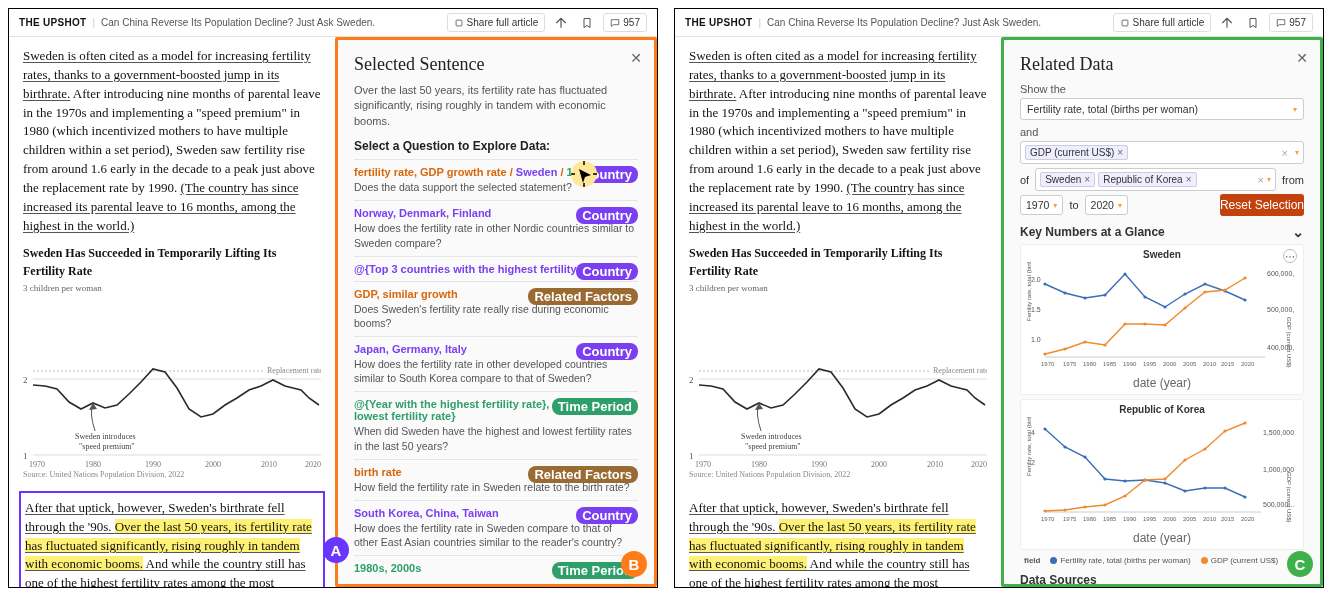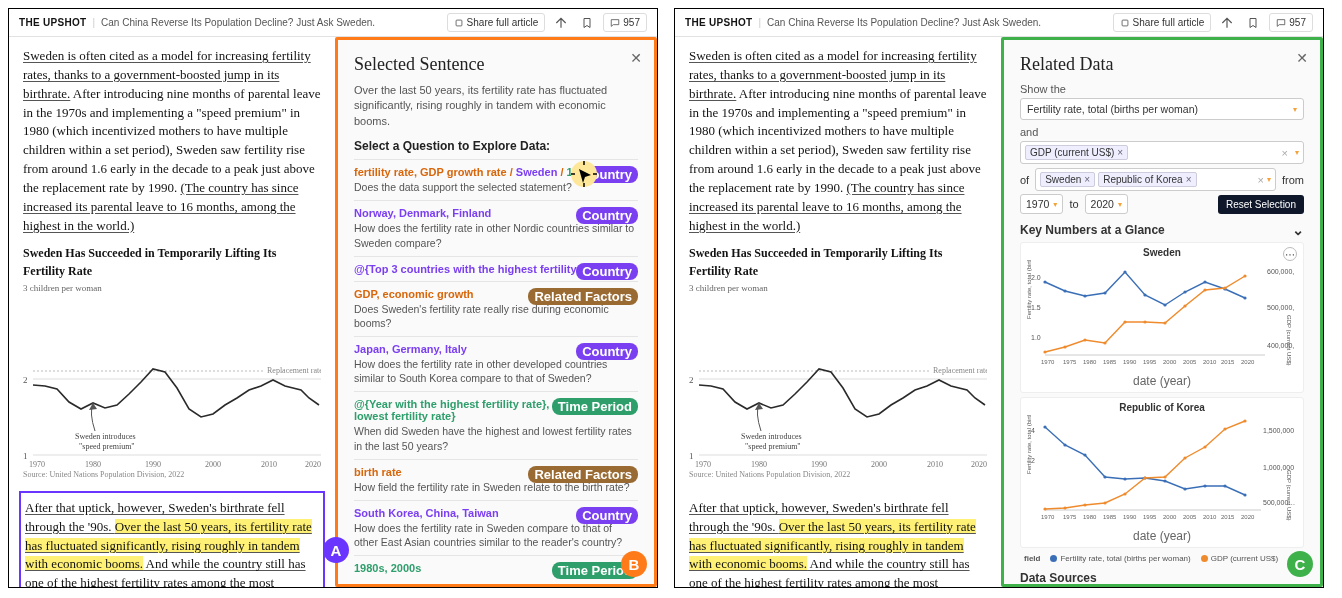--- a/index.html
+++ b/index.html
@@ -46,21 +46,21 @@
 .lc{background:#3fb14b;bottom:10px;right:10px}
 .rd-section{font-size:11px;color:#333}
 .rd-label{font-size:11px;color:#555;margin:6px 0 3px}
 .rd-select{border:1px solid #ccc;border-radius:3px;padding:4px 6px;font-size:10.5px;background:#fff;display:flex;align-items:center;justify-content:space-between;margin-bottom:4px}
 .rd-tags{border:1px solid #ccc;border-radius:3px;padding:3px 4px;display:flex;align-items:center;gap:3px;flex-wrap:wrap;background:#fff;margin-bottom:4px}
 .tag{background:#eef;border:1px solid #ccd;border-radius:2px;padding:1px 4px;font-size:10px;display:inline-flex;align-items:center;gap:3px}
 .tag .x{cursor:pointer;color:#667}
 .rd-row{display:flex;align-items:center;gap:6px;margin:3px 0}
 .year-sel{border:1px solid #ccc;border-radius:3px;padding:3px 5px;font-size:10.5px;background:#fff;display:inline-flex;align-items:center;gap:4px}
 .chev{color:#f2a33a;font-size:8px}
-.reset-btn{margin-left:auto;background:#0f172a;color:#fff;border:none;border-radius:3px;padding:4px 8px;font-size:10px;cursor:pointer}
+.reset-btn{margin-left:auto;background:#c2410c;color:#fff;border:none;border-radius:3px;padding:4px 0;font-size:12px;cursor:pointer}
 .kn-head{display:flex;align-items:center;justify-content:space-between;font-weight:700;font-size:12px;margin:8px 0 4px}
 .mini-chart{border:1px solid #eee;border-radius:3px;padding:4px;margin-bottom:4px;background:#fff}
 .mini-title{text-align:center;font-size:10px;font-weight:600;margin-bottom:2px}
 .mini-xlabel{text-align:center;font-size:12px;color:#666;margin-top:2px}
 .legend{font-size:8px;color:#555;display:flex;align-items:center;gap:10px;padding:2px 4px}
 .ldot{width:7px;height:7px;border-radius:50%;display:inline-block;margin-right:3px;vertical-align:middle}
 .ds-title{font-weight:700;font-size:12px;margin-top:6px}
 </style>
 </head>
 <body>
@@ -141,21 +141,21 @@
       <div class="q-item">
           <div class="q-title t-purple">Norway, Denmark, Finland</div>
           <div class="q-desc">How does the fertility rate in other Nordic countries similar to Sweden compare?</div>
           <span class="badge b-country">Country</span>
         </div>
       <div class="q-item">
           <div class="q-title t-purple">@{Top 3 countries with the highest fertility rates}</div>
           <span class="badge b-country">Country</span>
         </div>
       <div class="q-item">
-          <div class="q-title t-orange">GDP, economic growth</div>
+          <div class="q-title t-orange">GDP, similar growth</div>
           <div class="q-desc">Does Sweden's fertility rate really rise during economic booms?</div>
           <span class="badge b-factors">Related Factors</span>
         </div>
       <div class="q-item">
           <div class="q-title t-purple">Japan, Germany, Italy</div>
           <div class="q-desc">How does the fertility rate in other developed countries similar to South Korea compare to that of Sweden?</div>
           <span class="badge b-country">Country</span>
         </div>
       <div class="q-item">
           <div class="q-title t-green">@{Year with the highest fertility rate}, @{Year with the lowest fertility rate}</div>

